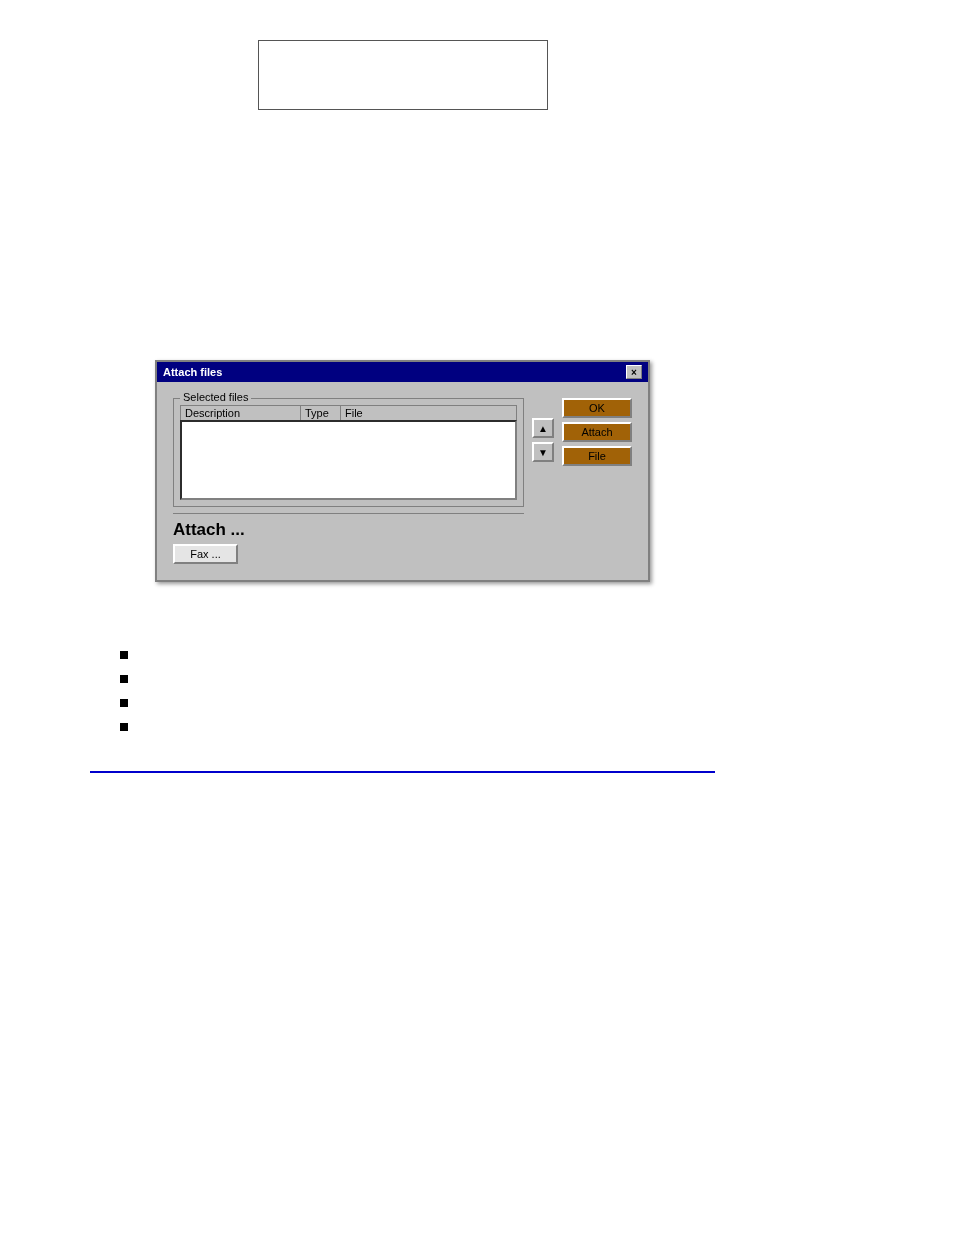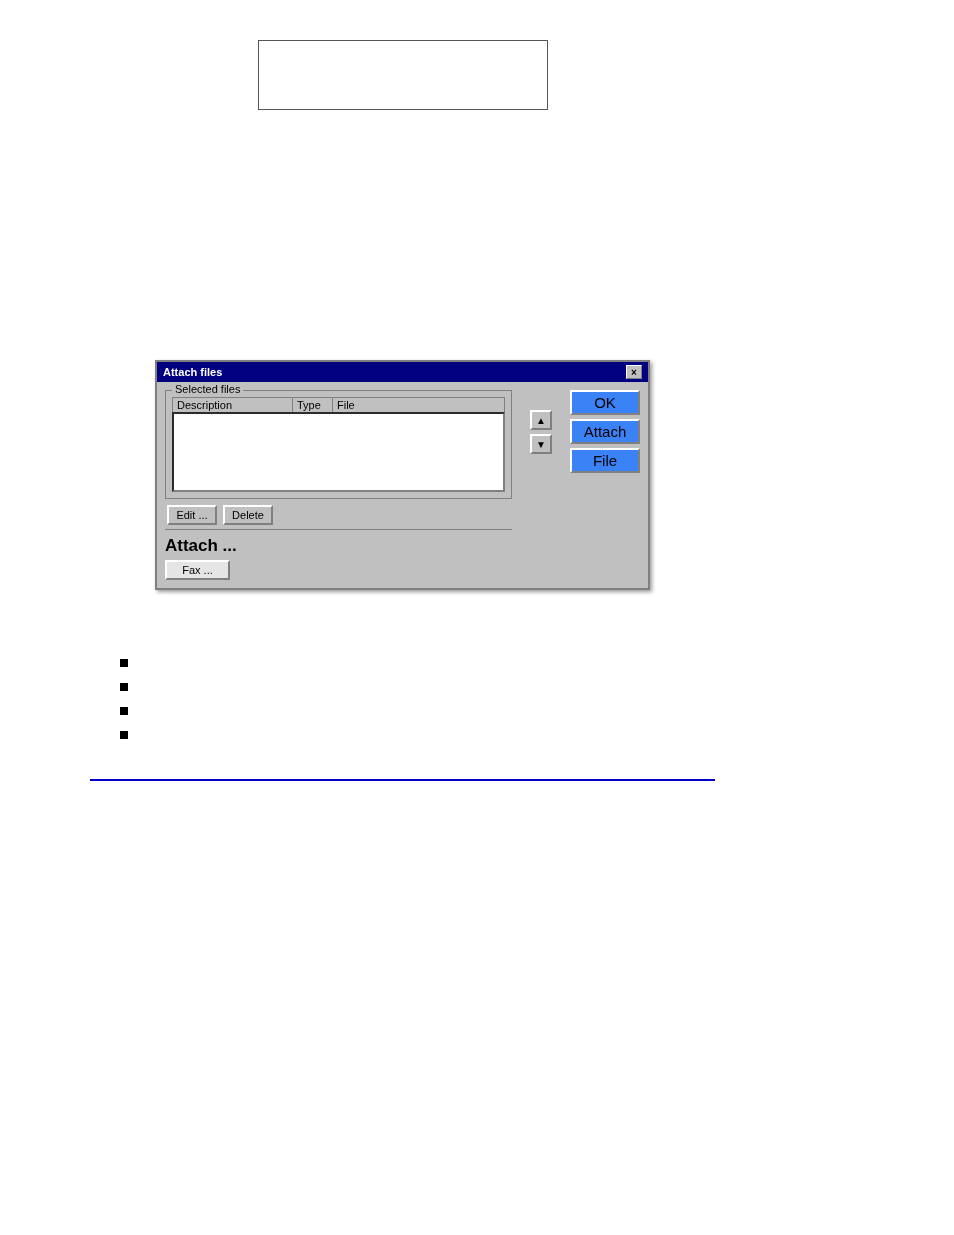--- a/index.html
+++ b/index.html
@@ -79,23 +79,23 @@
       display: flex;
       align-items: center;
       justify-content: center;
       font-size: 10px;
       color: #000000;
       cursor: pointer;
       font-weight: bold;
     }
 
     .dialog-body {
-      padding: 8px;
-      display: flex;
-      gap: 18px;
+      padding: 16px;
+      display: flex;
+      gap: 8px;
     }
 
     .dialog-left {
       flex: 1;
     }
 
     .dialog-right {
       display: flex;
       flex-direction: column;
       gap: 4px;
@@ -170,25 +170,25 @@
 
     .attach-label {
       font-size: 17px;
       color: #000;
       margin-bottom: 4px;
       font-weight: bold;
     }
 
     
     .win-button {
-      background: #3b82f6;
+      background: #a16207;
       border: 2px solid;
       border-color: #ffffff #808080 #808080 #ffffff;
       padding: 2px 10px;
-      font-size: 15px;
+      font-size: 11px;
       font-family: 'MS Sans Serif', Arial, sans-serif;
       color: #000000;
       cursor: pointer;
       min-width: 60px;
       text-align: center;
     }
 
     .win-button-small {
       background: #c0c0c0;
       border: 2px solid;
@@ -307,24 +307,20 @@
               <div class="file-list-header">
                 <div class="file-list-header-cell desc">Description</div>
                 <div class="file-list-header-cell type">Type</div>
                 <div class="file-list-header-cell">File</div>
               </div>
               <div class="file-list-body"></div>
             </div>
 
           </div>
 
-          <div class="edit-delete-row">
-            <button class="win-button-small">Edit ...</button>
-            <button class="win-button-small">Delete</button>
-          </div>
 
           <div class="attach-section">
             <div class="attach-label">Attach ...</div>
             <button class="fax-button">Fax ...</button>
           </div>
 
         </div>
 
         <div class="scroll-arrows">
           <div class="arrow-btn">▲</div>

